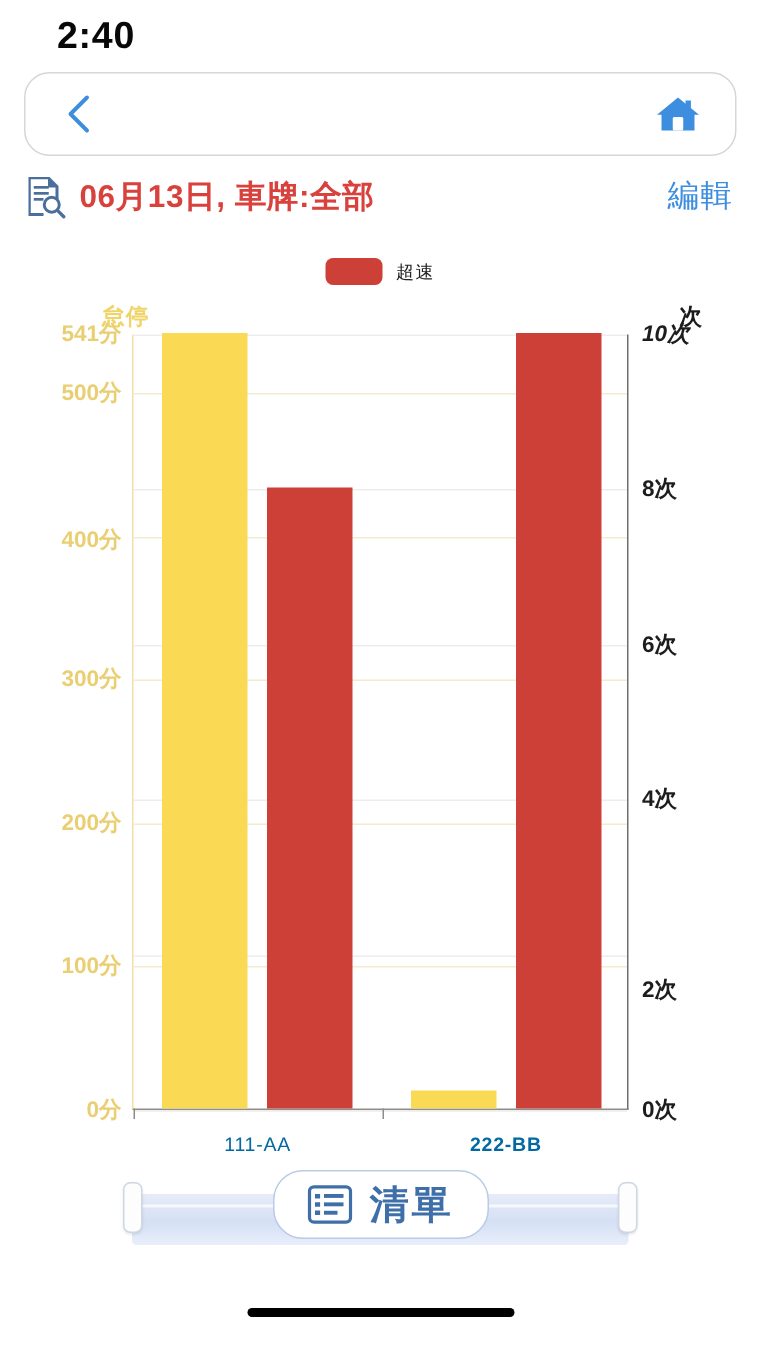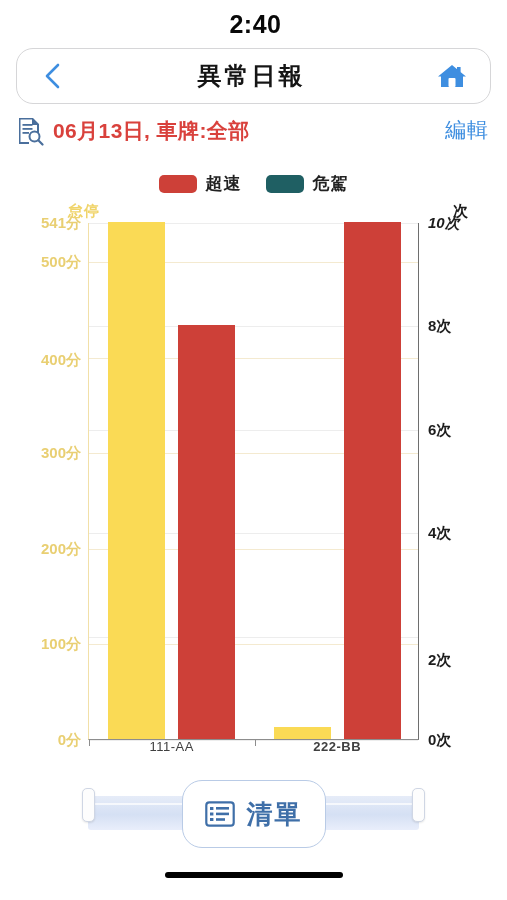--- a/index.html
+++ b/index.html
@@ -7,21 +7,21 @@
   body {
     font-family:"Liberation Sans","DejaVu Sans",sans-serif;
     background:#ffffff;
     position:relative;
     overflow:hidden;
   }
 
   
   .statusbar{
     height:48px; width:100%;
-    display:flex; align-items:center; justify-content:center;
+    display:flex; align-items:center; justify-content:flex-start;
     padding:0 34px 0 38px;
   }
   .clock{ font-size:25px; font-weight:700; color:#080808; letter-spacing:.5px; }
   .status-right{ display:flex; align-items:center; gap:7px; }
   .bars{ display:flex; align-items:flex-end; gap:2.5px; height:14px; }
   .bars i{ width:3.5px; background:#111; border-radius:1px; display:block; }
   .bars i:nth-child(1){ height:5px; }
   .bars i:nth-child(2){ height:8px; }
   .bars i:nth-child(3){ height:11px; }
   .bars i:nth-child(4){ height:14px; background:#bdbdbd; }
@@ -54,21 +54,21 @@
 
   
   .chart{ position:relative; height:610px; margin-top:6px; }
 
   .legend{
     position:absolute; top:6px; left:0; right:0;
     display:flex; justify-content:center; align-items:center; gap:24px;
   }
   .lg{ display:flex; align-items:center; gap:9px; }
   .sw{ width:38px; height:18px; border-radius:5px; }
-  .lg span{ font-size:17px; font-weight:700; color:#222; letter-spacing:1px; }
+  .lg span{ font-size:12px; font-weight:400; color:#222; letter-spacing:1px; }
 
   .axis-cap{ position:absolute; font-size:15px; font-weight:600; letter-spacing:1px; }
   .cap-left{ left:68px; top:36px; color:#f0d46a; }
   .cap-right{ right:38px; top:36px; color:#1b1b1b; }
 
   .plot{
     position:absolute; left:88px; right:88px; top:57px; height:517px;
     border-left:1.4px solid #f2e0a8; border-bottom:1.6px solid #8d8d8d;
     border-right:1.4px solid #6e6e6e;
   }
@@ -78,22 +78,22 @@
   .tick{ position:absolute; font-size:15px; white-space:nowrap; }
   .tick-l{ right:100%; margin-right:8px; transform:translateY(-50%); color:#e9cf72; font-weight:600; }
   .tick-r{ left:100%; margin-left:10px; transform:translateY(-50%); color:#1d1d1d; font-weight:700; }
 
   .bar{ position:absolute; bottom:0; }
   .bar.y{ background:#fada55; }
   .bar.r{ background:#cd4038; }
 
   .xtick{ position:absolute; top:100%; width:1px; height:7px; background:#8d8d8d; }
   .xlabel{
-    position:absolute; top:100%; margin-top:0; transform:translateX(-50%);
-    font-size:13px; color:#404040; letter-spacing:.5px; white-space:nowrap;
+    position:absolute; top:100%; margin-top:16px; transform:translateX(-50%);
+    font-size:13px; color:#0369a1; letter-spacing:.5px; white-space:nowrap;
   }
 
   
   .sliderzone{ position:relative; height:70px; margin-top:4px; }
   .track{
     position:absolute; left:88px; right:88px; top:16px; height:34px;
     background:linear-gradient(180deg,#e6ecf8 0%, #d5e0f4 55%, #e9eefb 100%);
     border-radius:3px;
   }
   .track::before{
@@ -102,21 +102,21 @@
   }
   .handle{
     position:absolute; top:8px; width:13px; height:34px;
     background:#fdfdfd; border:1.3px solid #cfd6e4; border-radius:5px;
     box-shadow:0 1px 2px rgba(0,0,0,.1); cursor:ew-resize;
   }
   .handle.left{ left:82px; }
   .handle.right{ right:82px; }
   .listbtn{
     position:absolute; left:50%; top:0; transform:translateX(-50%);
-    height:68px; min-width:135px; padding:0 22px;
+    height:46px; min-width:135px; padding:0 22px;
     background:#fff; border:1.6px solid #b9cbe6; border-radius:20px;
     display:flex; align-items:center; justify-content:center; gap:12px;
     cursor:pointer;
   }
   .listbtn .lbl{ font-size:26px; font-weight:700; color:#3f6fa8; letter-spacing:2px; }
 
   
   .homebar{
     position:absolute; bottom:22px; left:50%; transform:translateX(-50%);
     width:178px; height:6px; background:#000; border-radius:3px;
@@ -129,21 +129,20 @@
   <div class="clock">2:40</div>
 </div>
 
 <div class="navwrap">
   <div class="navbar">
     <div class="back">
       <svg width="16" height="26" viewBox="0 0 16 26">
         <path d="M14 2 L3 13 L14 24" fill="none" stroke="#3e8ee0" stroke-width="2.6" stroke-linecap="round" stroke-linejoin="round"></path>
       </svg>
     </div>
-    <div class="navtitle">異常日報</div>
     <div class="homebtn">
       <svg width="32" height="28" viewBox="0 0 32 28">
         <path d="M16 3 L2 14.5 L5 14.5 L5 25 L27 25 L27 14.5 L30 14.5 Z" fill="#3e8ee0"></path>
         <rect x="12.5" y="16" width="7" height="9" rx="1" fill="#ffffff"></rect>
         <rect x="21" y="5" width="3.6" height="5" fill="#3e8ee0"></rect>
       </svg>
     </div>
   </div>
 </div>
 
@@ -161,24 +160,20 @@
   </div>
   <div class="edit">編輯</div>
 </div>
 
 <div class="chart">
 
   <div class="legend">
     <div class="lg">
       <div class="sw" id="sw0" style="background: rgb(205, 64, 56);"></div>
       <span>超速</span>
-    </div>
-    <div class="lg">
-      <div class="sw" id="sw1" style="background: rgb(31, 95, 99);"></div>
-      <span>危駕</span>
     </div>
   </div>
 
   <div class="axis-cap cap-left">怠停</div>
   <div class="axis-cap cap-right">次</div>
 
   <div class="plot" id="plot">
       <div class="tick tick-l" style="top: 0px;">541分</div>
       <div class="grid-l" style="top: 39.1811px;"></div>
       <div class="tick tick-l" style="top: 39.1811px;">500分</div>

